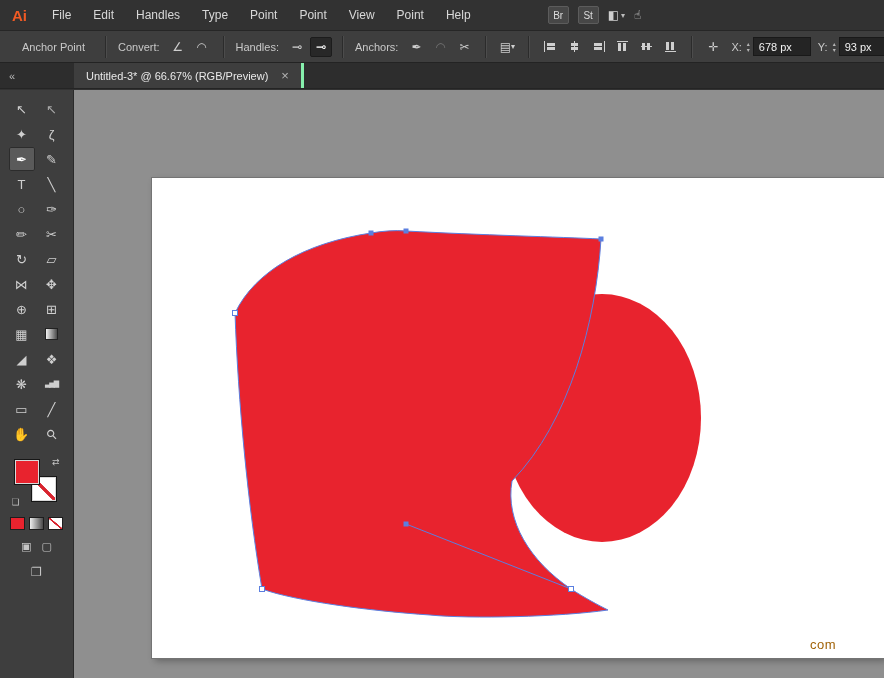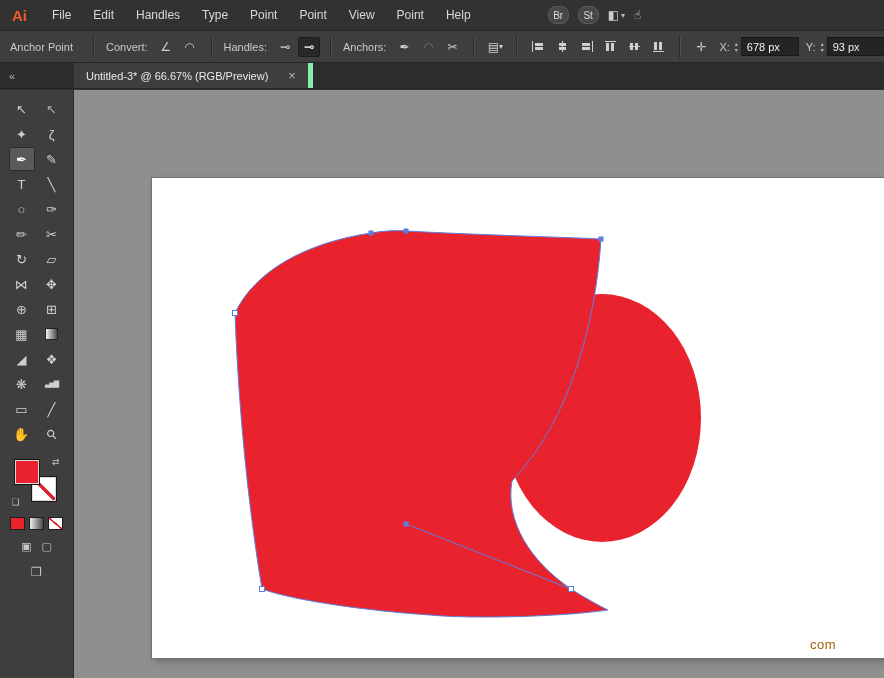--- a/index.html
+++ b/index.html
@@ -5,26 +5,26 @@
   *{margin:0;padding:0;box-sizing:border-box;}
   html,body{width:884px;height:678px;overflow:hidden;font-family:"Liberation Sans","DejaVu Sans",sans-serif;background:#8f8f8f;}
   #app{position:relative;width:884px;height:678px;background:#323232;}
 
   
   #menubar{display:flex;align-items:center;height:30px;background:#323232;padding:0 10px;}
   #logo{color:#f15a24;font-weight:bold;font-size:15px;margin:0 14px 0 2px;}
   #menu-items{display:flex;align-items:center;}
   .menu-item{color:#d8d8d8;font-size:12px;padding:0 11px;cursor:default;}
   #menubar-right{display:flex;align-items:center;gap:9px;margin-left:66px;}
-  .mb-chip{width:21px;height:18px;background:#474747;border:1px solid #5c5c5c;border-radius:8px;color:#ddd;font-size:10px;display:flex;align-items:center;justify-content:center;}
+  .mb-chip{width:21px;height:18px;background:#474747;border:1px solid #5c5c5c;border-radius:2px;color:#ddd;font-size:10px;display:flex;align-items:center;justify-content:center;}
   .mb-icon{color:#cfcfcf;font-size:12px;display:flex;align-items:center;gap:2px;}
   .mb-icon .chev{font-size:8px;color:#bbb;}
 
   
-  #controlbar{display:flex;align-items:center;height:33px;background:#3e3e3e;border-top:1px solid #262626;border-bottom:1px solid #232323;padding:0 8px;gap:5px;color:#c9c9c9;font-size:11px;overflow:hidden;white-space:nowrap;}
+  #controlbar{display:flex;align-items:center;height:33px;background:#3e3e3e;border-top:1px solid #262626;border-bottom:1px solid #232323;padding:0 20px;gap:5px;color:#c9c9c9;font-size:11px;overflow:hidden;white-space:nowrap;}
   .cb-label{color:#c9c9c9;margin:0 2px;}
   #context-label{margin-right:10px;}
   .cb-sep{width:1px;height:22px;background:#2b2b2b;box-shadow:1px 0 0 #4c4c4c;margin:0 5px;flex:none;}
   .cb-group{display:flex;align-items:center;gap:2px;}
   .cb-btn{min-width:22px;height:20px;display:flex;align-items:center;justify-content:center;color:#cfcfcf;font-size:12px;border:1px solid transparent;border-radius:2px;cursor:default;}
   .cb-btn.pressed{background:#282828;border-color:#1c1c1c;color:#fff;}
   .cb-btn.disabled{color:#777;}
   .ai{position:relative;width:13px;height:11px;display:inline-block;color:#cfcfcf;}
   .ai::before,.ai::after{content:"";position:absolute;background:currentColor;}
   .al-l::before{left:0;top:0;width:1px;height:11px}.al-l::after{left:3px;top:2px;width:8px;height:3px;box-shadow:0 4px 0 0 currentColor}
@@ -33,21 +33,21 @@
   .al-t::before{left:1px;top:0;width:11px;height:1px}.al-t::after{left:2px;top:2px;width:3px;height:8px;box-shadow:5px 0 0 0 currentColor}
   .al-m::before{left:1px;top:5px;width:11px;height:1px}.al-m::after{left:2px;top:2px;width:3px;height:7px;box-shadow:5px 0 0 0 currentColor}
   .al-b::before{left:1px;bottom:0;width:11px;height:1px}.al-b::after{left:2px;bottom:2px;width:3px;height:8px;box-shadow:5px 0 0 0 currentColor}
   .cb-field{display:flex;align-items:center;gap:3px;}
   .stepper{display:flex;flex-direction:column;color:#b5b5b5;font-size:6px;line-height:6px;cursor:default;}
   .cb-input{width:58px;height:19px;background:#242424;border:1px solid #191919;color:#f2f2f2;font-size:11px;padding:0 5px;font-family:"Liberation Sans","DejaVu Sans",sans-serif;}
 
   
   #tabbar{display:flex;align-items:stretch;height:26px;background:#2d2d2d;border-bottom:1px solid #242424;}
   #panel-collapse{width:74px;display:flex;align-items:center;padding-left:9px;color:#b9b9b9;font-size:11px;flex:none;}
-  .tab{display:flex;align-items:center;gap:20px;padding:0 12px;background:#3e3e3e;border-right:5px solid #86efac;color:#e9e9e9;font-size:11px;}
+  .tab{display:flex;align-items:center;gap:13px;padding:0 12px;background:#3e3e3e;border-right:3px solid #86efac;color:#e9e9e9;font-size:11px;}
   .tab-close{color:#b5b5b5;font-size:13px;cursor:default;}
 
   
   #main{position:absolute;top:90px;left:0;right:0;bottom:0;display:flex;}
   #toolpanel{width:74px;background:#3e3e3e;border-right:1px solid #2a2a2a;padding-top:7px;display:flex;flex-direction:column;align-items:center;flex:none;}
   #tools-grid{display:grid;grid-template-columns:26px 26px;gap:1px 4px;}
   .tool{width:26px;height:24px;display:flex;align-items:center;justify-content:center;color:#cfcfcf;font-size:13px;border-radius:2px;cursor:default;}
   .tool.selected{background:#5a5a5a;box-shadow:inset 0 0 0 1px #2c2c2c;color:#fff;}
   .tool-icon.bars{font-size:7px;letter-spacing:-1px;}
   .tool-icon.zoom{display:inline-block;transform:rotate(-45deg);}

